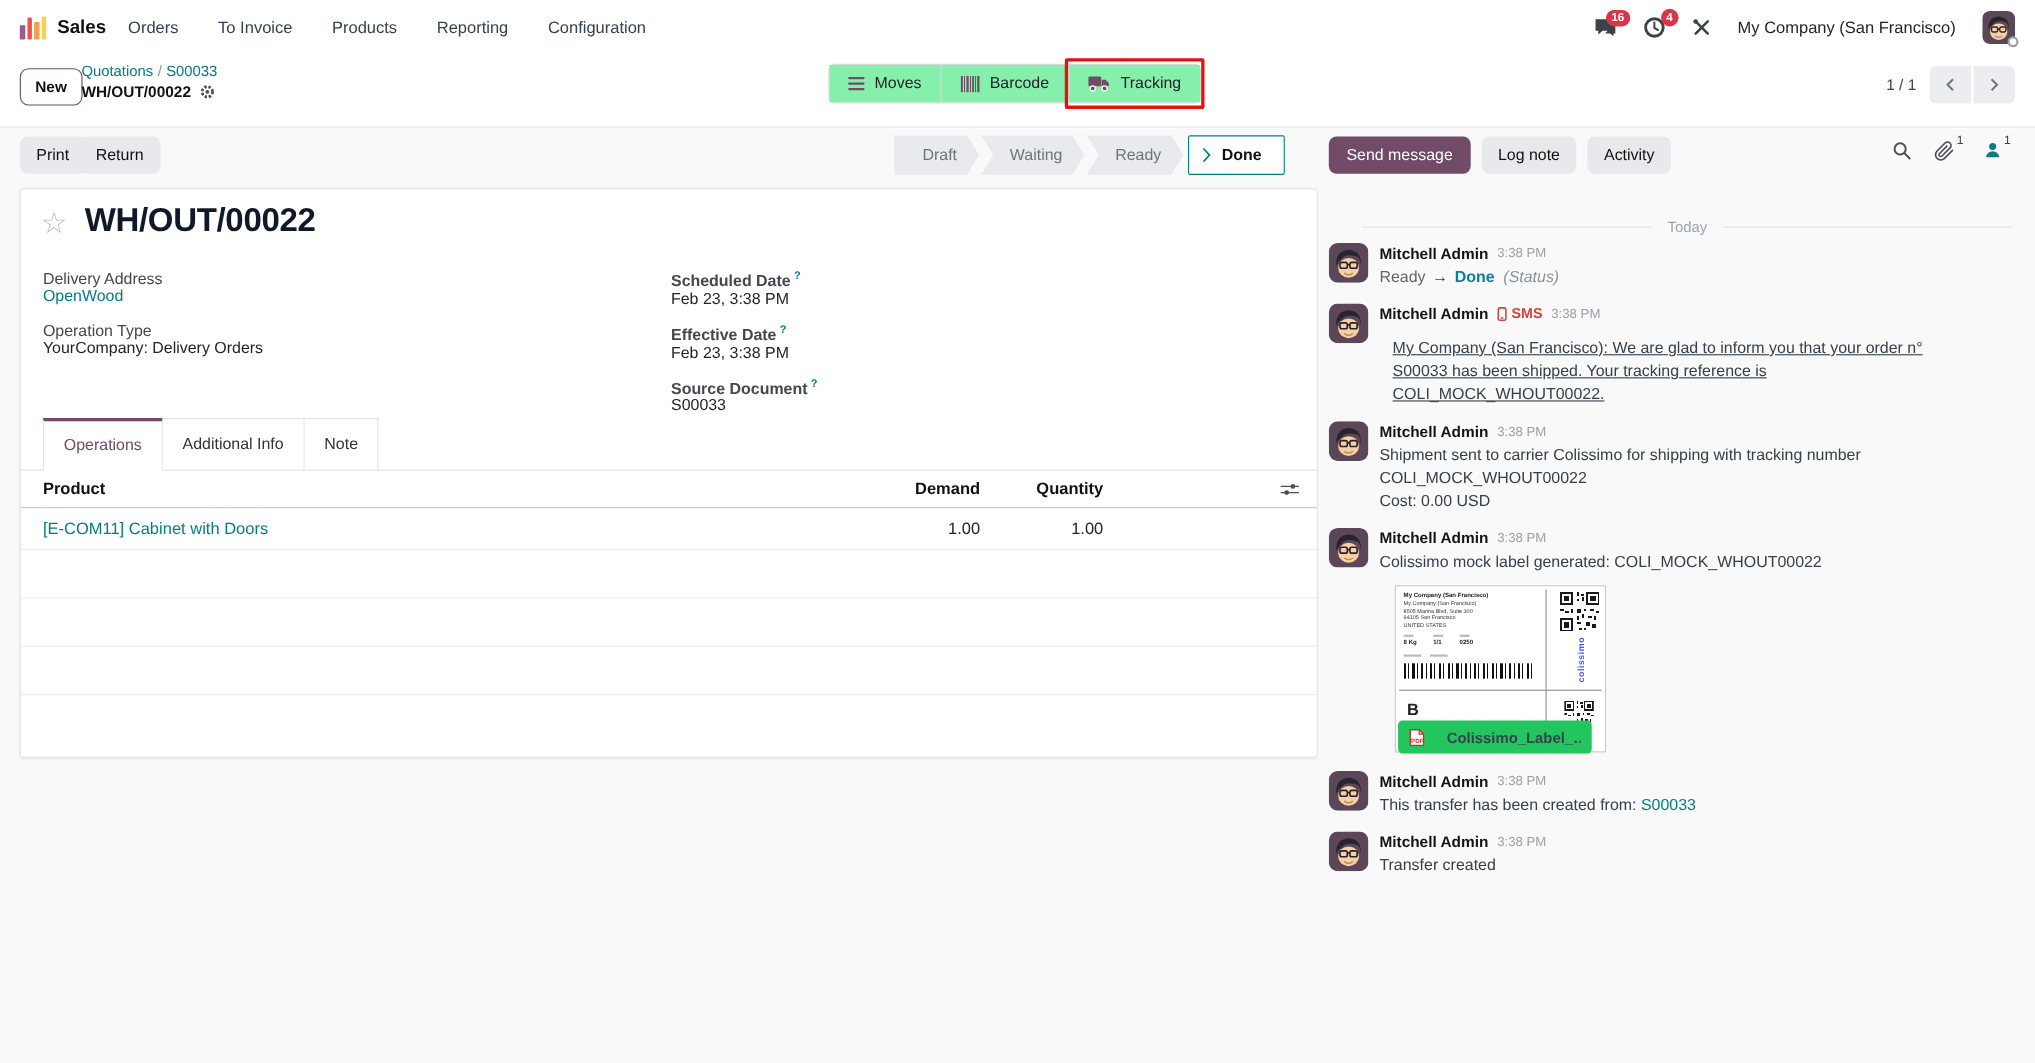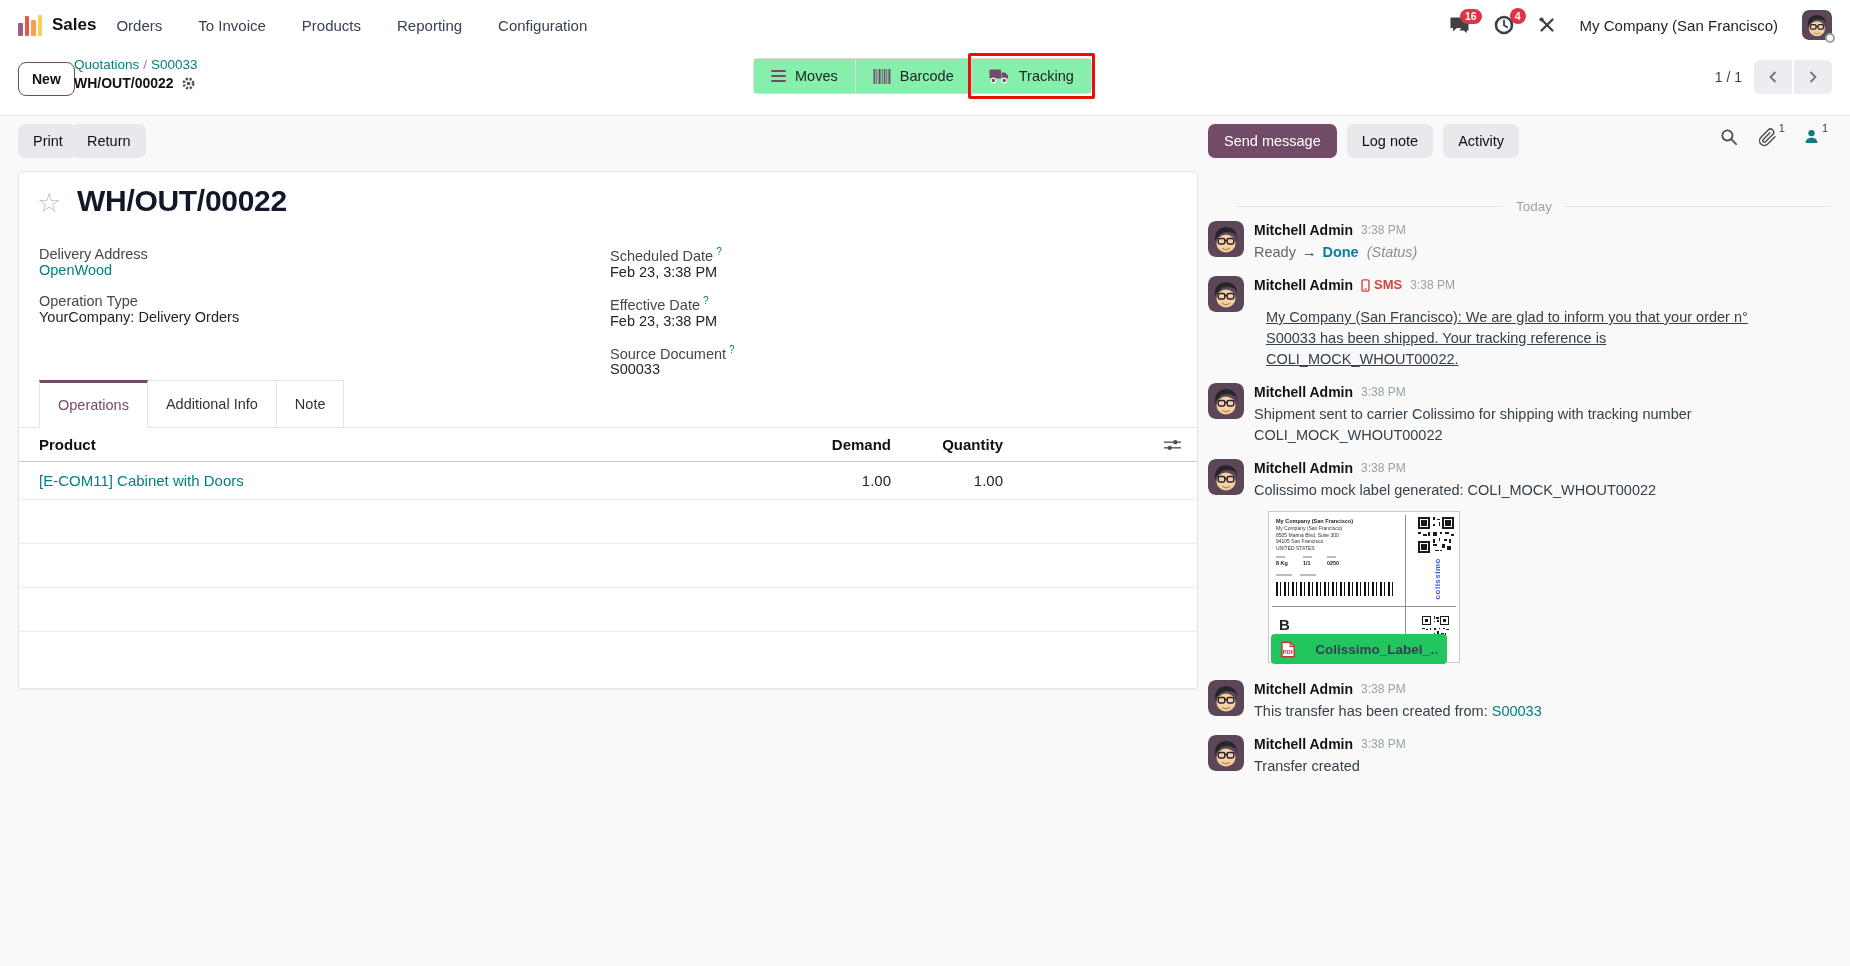--- a/index.html
+++ b/index.html
@@ -81,21 +81,21 @@
 
   
   #form-card{position:absolute;left:18px;top:54px;width:1180px;height:518px;background:#fff;
     border:1px solid #e3e5e8;border-radius:4px;box-shadow:0 1px 2px rgba(0,0,0,.05);}
   .star{position:absolute;left:18px;top:18px;font-size:27px;color:#b9bfc6;cursor:pointer;line-height:1;}
   .sheet-title{position:absolute;left:58px;top:12px;font-size:30px;font-weight:700;color:#111827;letter-spacing:-.3px;}
   .fgroup{position:absolute;top:74px;font-size:14.5px;}
   .fgroup .frow{display:flex;margin-bottom:15px;align-items:baseline;flex-direction:column;}
   .flabel{color:#43484e;font-weight:500;}
   .fg-left{left:20px;} .fg-left .flabel{width:136px;}
-  .fg-right{left:591px;} .fg-right .flabel{width:174px;}
+  .fg-right{left:591px;} .fg-right .flabel{width:174px;font-weight:bold;}
   .fval{color:#212529;}
   a.teal{color:var(--link);text-decoration:none;cursor:pointer;}
   sup.help{color:var(--link);font-size:10px;margin-left:3px;}
 
   
   .tabs{position:absolute;left:0;top:208px;width:100%;height:48px;border-bottom:1px solid #dfe3e7;
     display:flex;padding-left:20px;}
   .tab{height:48px;display:flex;align-items:center;padding:0 18px;font-size:14.5px;color:#2f343a;
     border:1px solid #dfe3e7;border-left:none;background:#fff;cursor:pointer;}
   .tab.first{border-left:1px solid #dfe3e7;}
@@ -294,20 +294,31 @@
         </svg>
     </button>
   </div>
 </div>
 
 <div id="content">
 
   <button id="btn-print" class="btn-flat">Print</button>
   <button id="btn-return" class="btn-flat">Return</button>
 
+  <div class="statusbar">
+    <div class="step first">Draft</div>
+    <div class="step">Waiting</div>
+    <div class="step">Ready</div>
+    <div class="step-done">
+      <svg width="8" height="14" viewBox="0 0 8 14">
+          <polyline points="1,1 6.5,7 1,13" fill="none" stroke="#017E84" stroke-width="1.5"></polyline>
+        </svg>
+      <span>Done</span>
+    </div>
+  </div>
 
   <div class="chat-actions">
     <button class="btn-send">Send message</button>
     <button class="btn-flat">Log note</button>
     <button class="btn-flat">Activity</button>
   </div>
   <div class="chat-tools">
     <span class="tool">
       <svg width="18" height="18" viewBox="0 0 17 17">
           <circle cx="7" cy="7" r="4.8" fill="none" stroke="#4a5056" stroke-width="1.7"></circle>
@@ -439,20 +450,21 @@
       <div class="message">
         <svg class="avatar">
             <use href="#avatar-sym"></use>
           </svg>
         <div class="msg-col">
           <div class="msg-head">
             <span class="author">Mitchell Admin</span>
             <span class="mtime">3:38 PM</span>
           </div>
           <div class="msg-text ship-body">Shipment sent to carrier Colissimo for shipping with tracking number COLI_MOCK_WHOUT00022</div>
+          <div class="msg-text" style="margin-top:0">Cost: 0.00 USD</div>
         </div>
       </div>
 
       <div class="message">
         <svg class="avatar">
             <use href="#avatar-sym"></use>
           </svg>
         <div class="msg-col">
           <div class="msg-head">
             <span class="author">Mitchell Admin</span>

